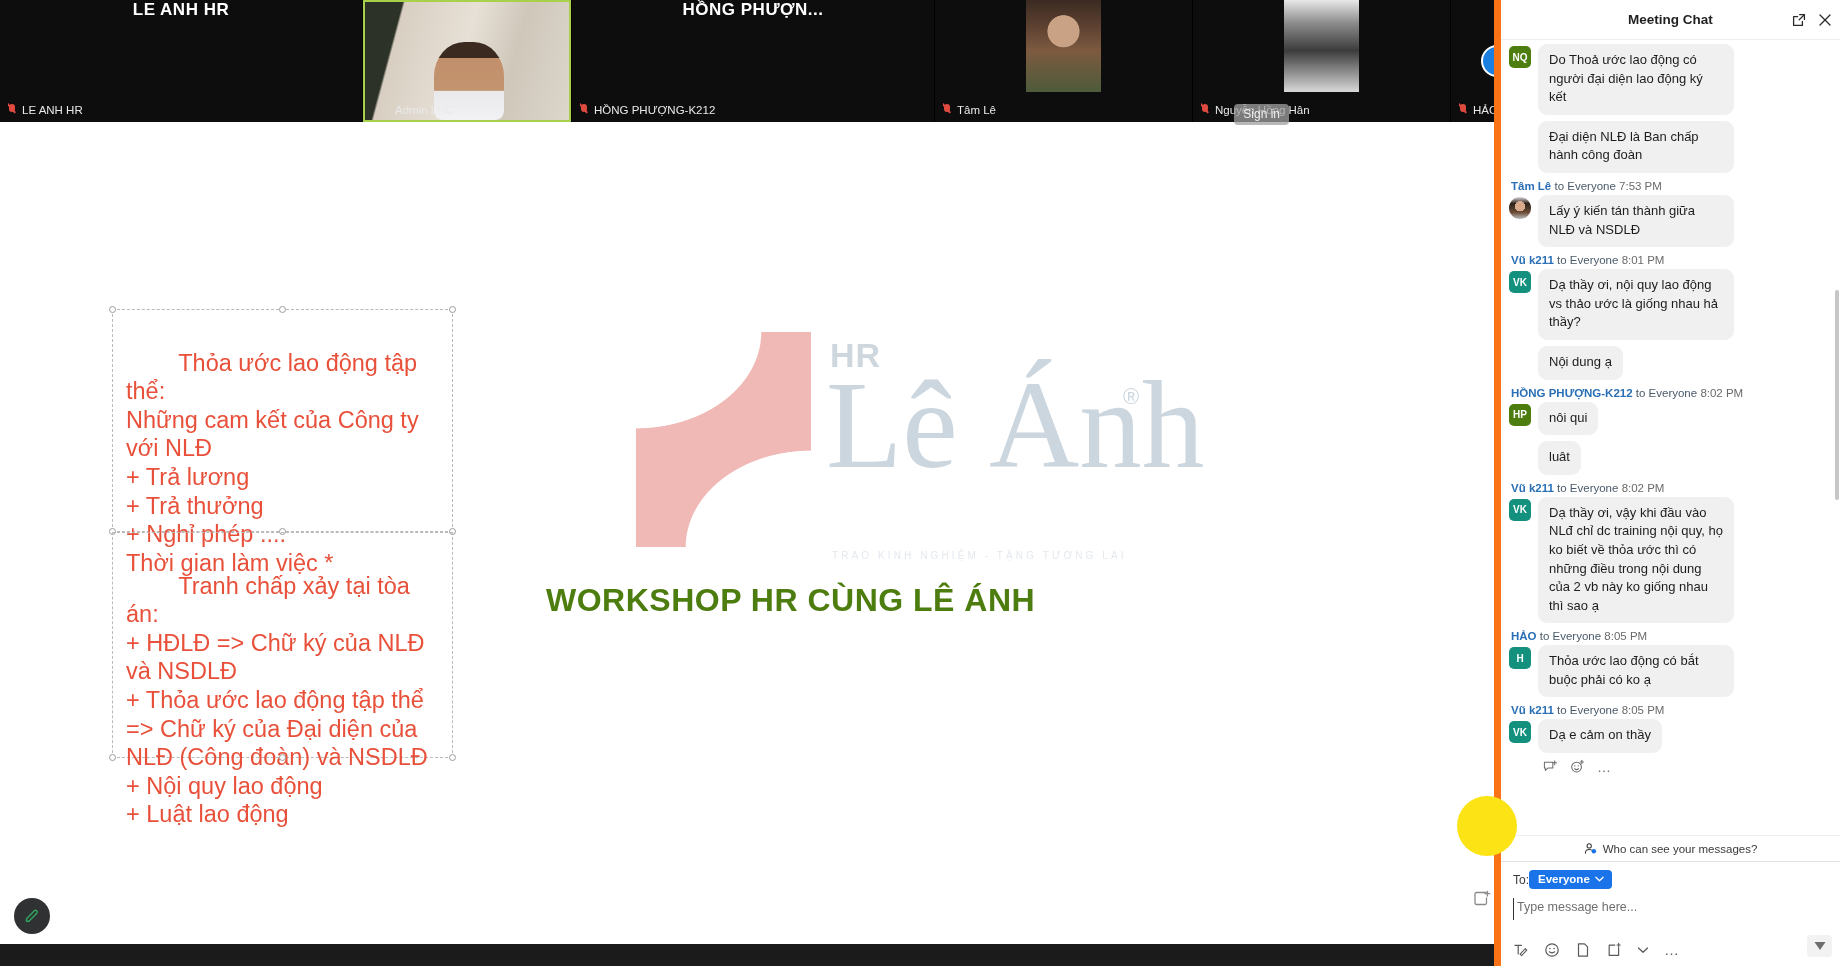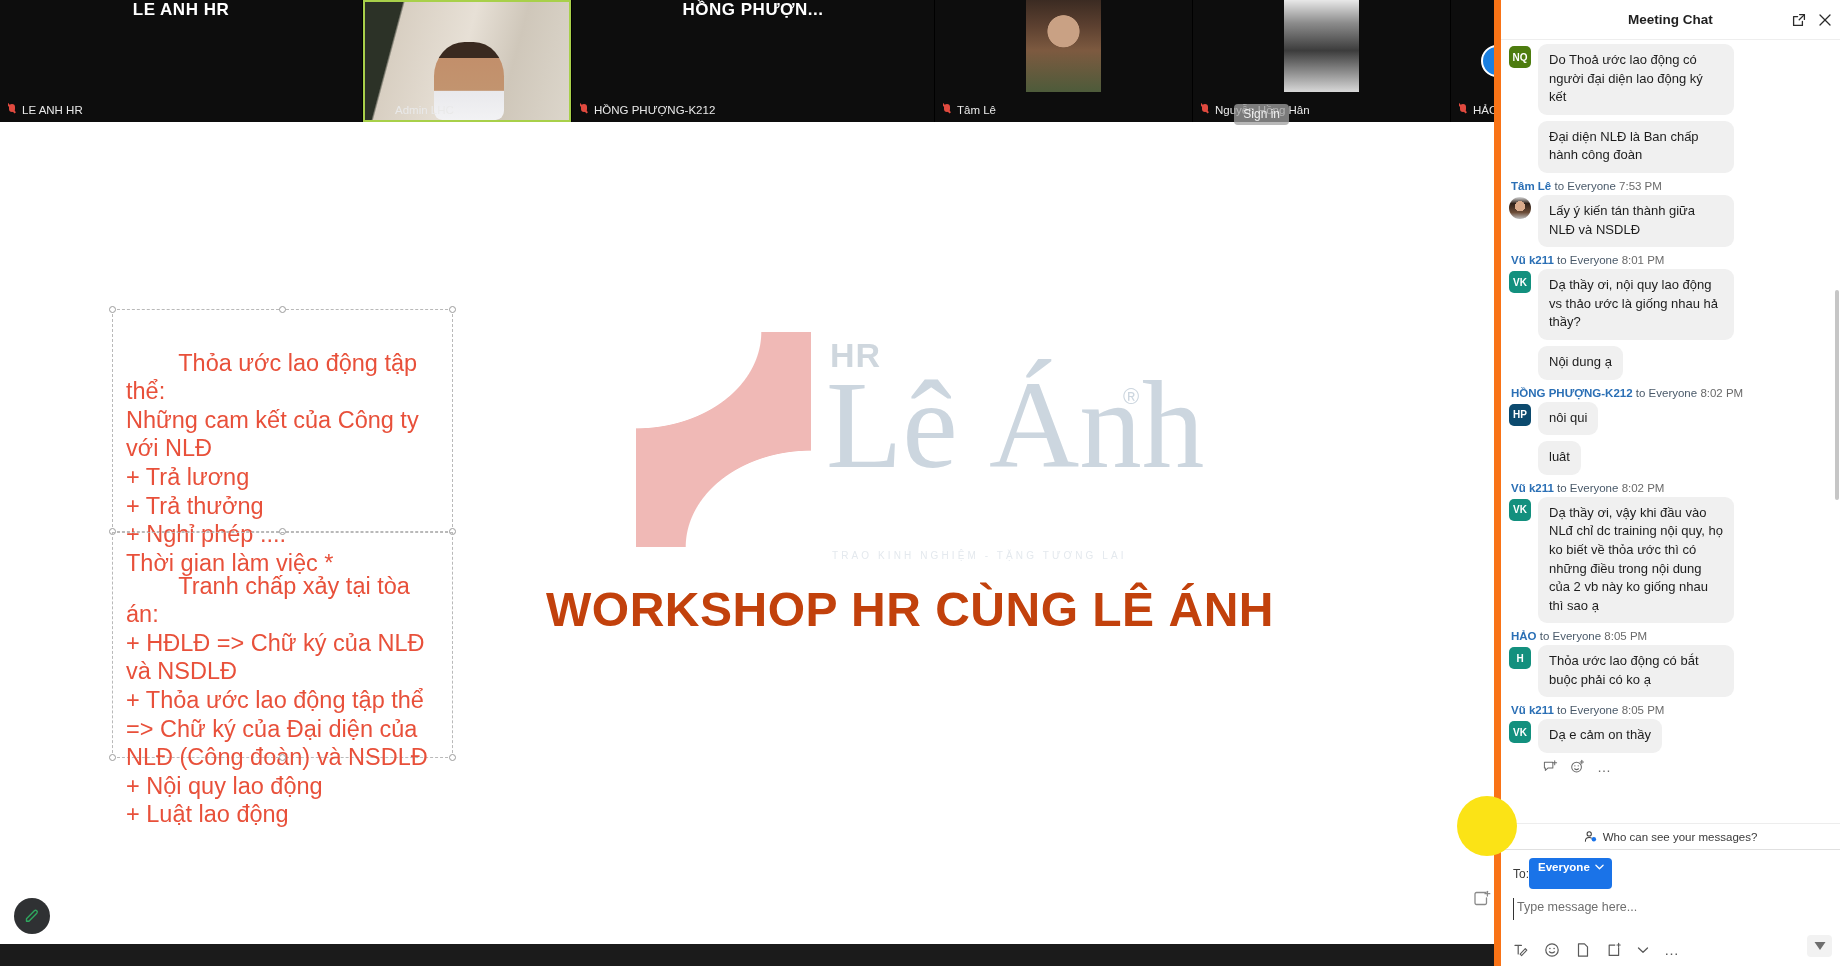--- a/index.html
+++ b/index.html
@@ -162,22 +162,22 @@
     position:absolute; left: 487px; top: 52px;
     font-size: 22px; color: #ccd6df;
   }
   #wm-tag {
     position:absolute; left: 196px; top: 218px;
     font-size: 10px; letter-spacing: 3.1px;
     color: #e4e9ee; white-space:nowrap;
   }
   #wm-workshop {
     position:absolute; left: -90px; top: 250px;
-    font-size: 48px; font-weight: bold;
-    color: #c2410c; letter-spacing: .5px; white-space:nowrap;
+    font-size: 32px; font-weight: bold;
+    color: #4d7c0f; letter-spacing: .5px; white-space:nowrap;
   }
 
   
   .txtbox {
     position:absolute;
     border: 1px dashed #b9b9b9;
     color: #e8503a;
     font-size: 23.5px;
     line-height: 28.6px;
     padding: 10px 12px 12px 13px;
@@ -304,21 +304,21 @@
     flex: 0 0 auto;
     border-top: 1px solid #e0e0e0;
     padding: 8px 10px 8px 12px;
     position: relative;
   }
   #to-row { display:flex; align-items:center; margin-bottom: 9px; }
   #to-label { font-size: 12px; color:#3a3a3a; }
   #to-chip {
     background: #1a73e8; color:#fff;
     font-size: 11.5px; font-weight: bold;
-    padding: 3px 8px 16px 9px;
+    padding: 3px 8px 4px 9px;
     border-radius: 4px;
     display:flex; align-items:center; gap:5px;
     cursor:pointer;
   }
   #msg-input {
     font-size: 12.5px; color: #6f6f6f;
     padding: 2px 0 0 2px;
     height: 22px;
     border-left: 1.4px solid #333;
     padding-left: 3px;
@@ -528,21 +528,21 @@
         </div>
       </div>
 
       <div class="msg-group">
         <div class="msg-meta">
           <span class="who">HỒNG PHƯỢNG-K212</span>
           <span class="to">to Everyone</span>
           <span class="tm">8:02 PM</span>
         </div>
         <div class="msg-row">
-          <div class="avatar" style="background:#0c4a6e">HP</div>
+          <div class="avatar" style="background:#4d7c0f">HP</div>
           <div class="bubble">nôi qui</div>
         </div>
         <div class="msg-row cont">
           <div class="bubble">luât</div>
         </div>
       </div>
 
       <div class="msg-group">
         <div class="msg-meta">
           <span class="who">Vũ k211</span>

